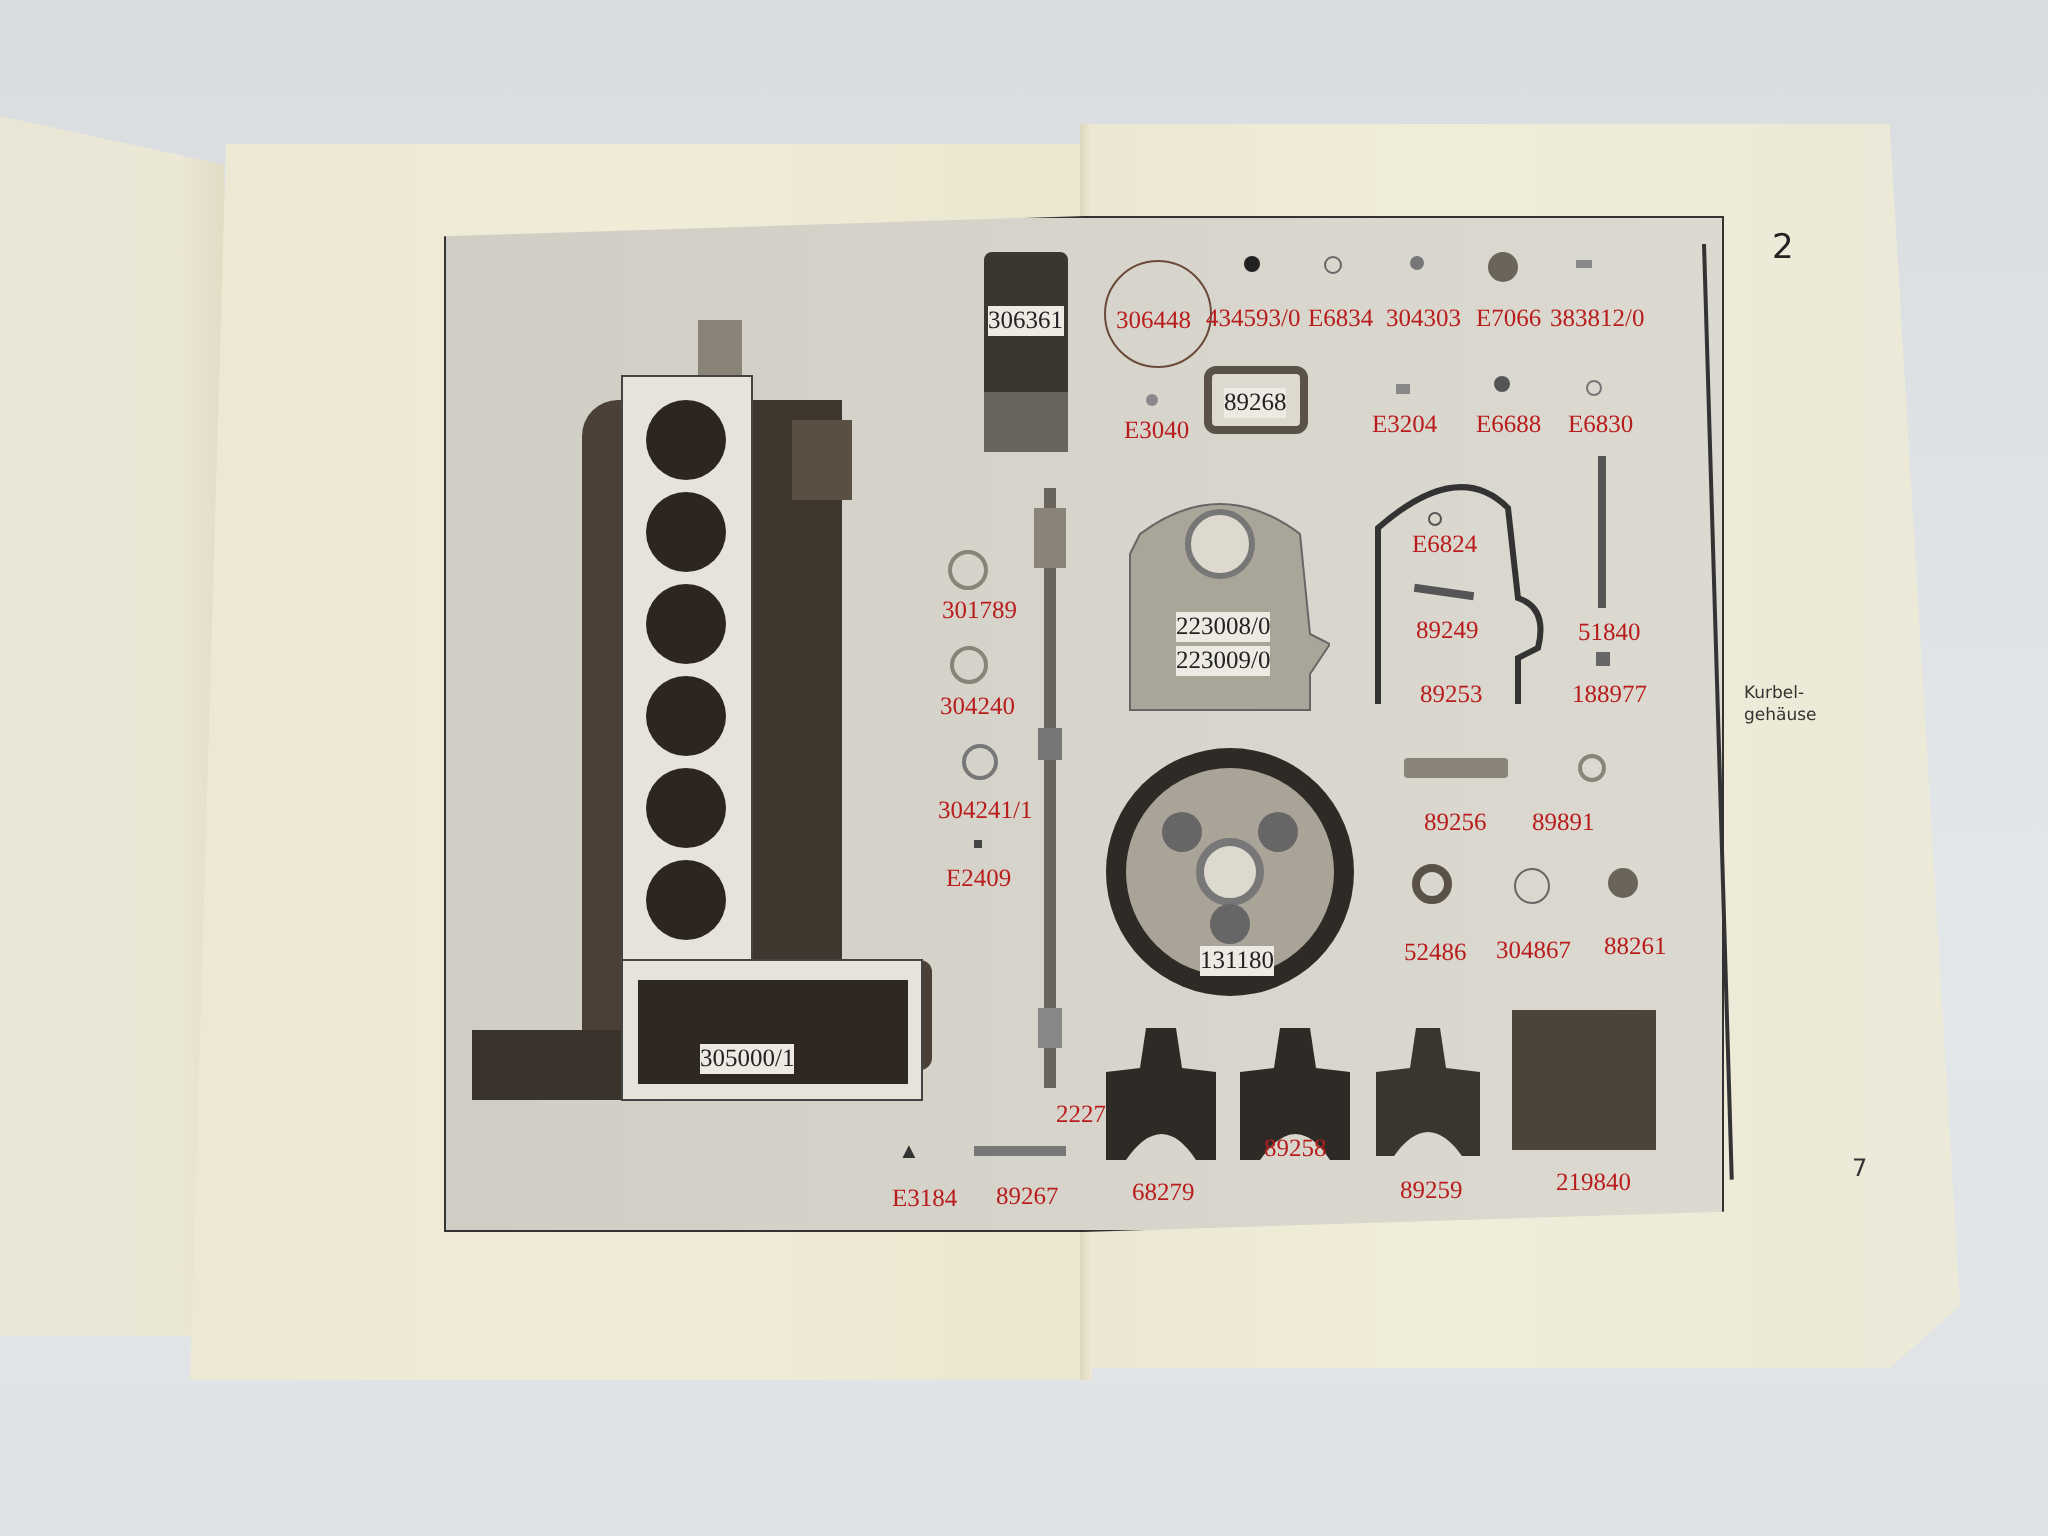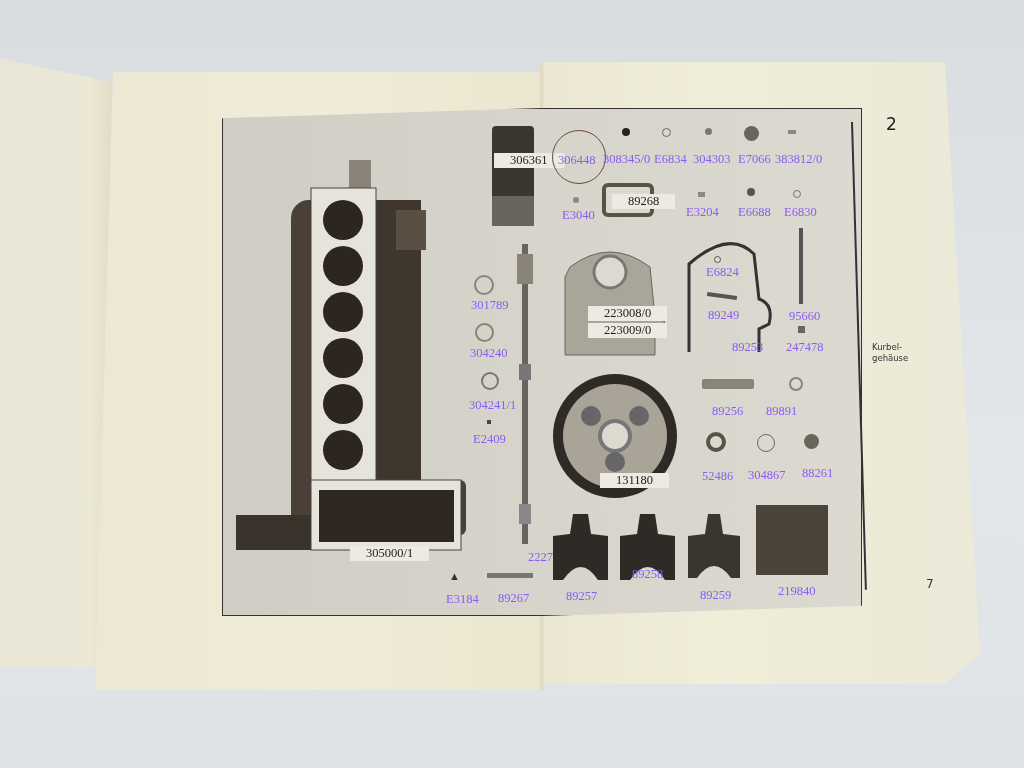--- a/index.html
+++ b/index.html
@@ -15,24 +15,24 @@
        clip-path:polygon(4% 0,100% 0,100% 100%,0 100%);}
   .page-right{position:absolute;left:540px;top:62px;width:440px;height:622px;
        background:linear-gradient(90deg,#ebe7d2 0%,#f0edd9 40%,#ebe9d7 100%);
        clip-path:polygon(0 0,92% 0,100% 95%,92% 100%,0 100%);}
   .gutter{position:absolute;left:540px;top:62px;width:6px;height:628px;
        background:linear-gradient(90deg,#ddd6bd,#efe9d4);}
   .plate{position:absolute;left:222px;top:108px;width:638px;height:506px;
        background:linear-gradient(90deg,#cfcdc4 0%,#d6d4cb 50%,#dbd9d0 100%);
        border:1.5px solid #333;
        clip-path:polygon(0 2%,50% 0,100% 0,100% 98%,50% 100%,0 100%);}
-  .label{position:absolute;font-size:12.5px;color:#8b5cf6;white-space:nowrap;
+  .label{position:absolute;font-size:12.5px;color:#b91c1c;white-space:nowrap;
        letter-spacing:0;}
   .tag{position:absolute;font-size:12.5px;color:#222;background:#eceae2;
-       padding:0 16px;white-space:nowrap;}
+       padding:0 0;white-space:nowrap;}
   .part{position:absolute;}
   .num-big{position:absolute;left:886px;top:114px;font-family:"DejaVu Sans",sans-serif;
        font-size:17px;color:#222;}
   .num-small{position:absolute;left:926px;top:577px;font-family:"DejaVu Sans",sans-serif;
        font-size:12px;color:#333;}
   .side-label{position:absolute;left:872px;top:342px;font-family:"DejaVu Sans",sans-serif;
        font-size:8.5px;color:#333;line-height:11px;}
   .rule{position:absolute;left:851px;top:122px;width:1.5px;height:468px;
        background:#333;transform:rotate(-1.7deg);transform-origin:top;}
 </style>
@@ -59,38 +59,38 @@
     <rect x="83" y="330" width="135" height="52" fill="#2e2820"></rect>
     <g fill="#2c261f">
       <circle cx="107" cy="60" r="20"></circle>
         <circle cx="107" cy="106" r="20"></circle>
       <circle cx="107" cy="152" r="20"></circle>
         <circle cx="107" cy="198" r="20"></circle>
       <circle cx="107" cy="244" r="20"></circle>
         <circle cx="107" cy="290" r="20"></circle>
     </g>
   </svg>
-  <span class="tag" style="left:350px;top:546px">305000/1</span>
+  <span class="tag" style="left:350px;top:522px">305000/1</span>
 
   <svg class="part" style="left:492px;top:126px" width="42" height="100" viewBox="0 0 42 100">
     <rect x="0" y="0" width="42" height="100" rx="4" fill="#3a3630"></rect>
     <rect x="0" y="70" width="42" height="30" fill="#6a655c"></rect>
   </svg>
   <span class="tag" style="left:494px;top:153px">306361</span>
 
   <div class="part" style="left:552px;top:130px;width:52px;height:52px;border:1.5px solid #6b4a3a;border-radius:50%"></div>
   <span class="label" style="left:558px;top:153px">306448</span>
 
   <div class="part" style="left:622px;top:128px;width:8px;height:8px;border-radius:50%;background:#222"></div>
   <div class="part" style="left:662px;top:128px;width:7px;height:7px;border-radius:50%;border:1px solid #666"></div>
   <div class="part" style="left:705px;top:128px;width:7px;height:7px;border-radius:50%;background:#777"></div>
   <div class="part" style="left:744px;top:126px;width:15px;height:15px;border-radius:50%;background:#6a645b"></div>
   <div class="part" style="left:788px;top:130px;width:8px;height:4px;background:#888"></div>
 
-  <span class="label" style="left:603px;top:152px">308345/0</span>
+  <span class="label" style="left:603px;top:152px">434593/0</span>
   <span class="label" style="left:654px;top:152px">E6834</span>
   <span class="label" style="left:693px;top:152px">304303</span>
   <span class="label" style="left:738px;top:152px">E7066</span>
   <span class="label" style="left:775px;top:152px">383812/0</span>
 
   <div class="part" style="left:573px;top:197px;width:6px;height:6px;border-radius:50%;background:#888"></div>
   <div class="part" style="left:602px;top:183px;width:52px;height:34px;border:4px solid #5a5247;border-radius:6px;background:#ddd9cf;box-sizing:border-box"></div>
   <span class="tag" style="left:612px;top:194px">89268</span>
   <div class="part" style="left:698px;top:192px;width:7px;height:5px;background:#888"></div>
   <div class="part" style="left:747px;top:188px;width:8px;height:8px;border-radius:50%;background:#555"></div>
@@ -124,26 +124,26 @@
   <span class="tag" style="left:588px;top:306px">223008/0</span>
   <span class="tag" style="left:588px;top:323px">223009/0</span>
 
   <svg class="part" style="left:684px;top:234px" width="95" height="122" viewBox="0 0 95 122">
     <path d="M5 118 L5 30 Q45 -5 70 20 L75 65 Q90 70 85 90 L75 95 L75 118" fill="none" stroke="#333" stroke-width="3"></path>
   </svg>
   <div class="part" style="left:714px;top:256px;width:5px;height:5px;border-radius:50%;border:1px solid #555"></div>
   <span class="label" style="left:706px;top:265px">E6824</span>
   <div class="part" style="left:707px;top:294px;width:30px;height:4px;background:#555;transform:rotate(8deg)"></div>
   <span class="label" style="left:708px;top:308px">89249</span>
-  <span class="label" style="left:732px;top:340px">89253</span>
+  <span class="label" style="left:710px;top:340px">89253</span>
 
   <div class="part" style="left:799px;top:228px;width:4px;height:76px;background:#555"></div>
-  <span class="label" style="left:789px;top:309px">95660</span>
+  <span class="label" style="left:789px;top:309px">51840</span>
   <div class="part" style="left:798px;top:326px;width:7px;height:7px;background:#666"></div>
-  <span class="label" style="left:786px;top:340px">247478</span>
+  <span class="label" style="left:786px;top:340px">188977</span>
 
   <svg class="part" style="left:551px;top:374px" width="128" height="124" viewBox="0 0 128 124">
     <circle cx="64" cy="62" r="62" fill="#2e2a25"></circle>
     <circle cx="64" cy="62" r="52" fill="#a9a398"></circle>
     <circle cx="64" cy="62" r="15" fill="#ddd9cf" stroke="#777" stroke-width="4"></circle>
     <circle cx="40" cy="42" r="10" fill="#666"></circle>
       <circle cx="88" cy="42" r="10" fill="#666"></circle>
     <circle cx="64" cy="88" r="10" fill="#666"></circle>
   </svg>
   <span class="tag" style="left:600px;top:473px">131180</span>
@@ -167,21 +167,21 @@
     </svg>
   <svg class="part" style="left:688px;top:514px" width="52" height="64" viewBox="0 0 52 64">
       <path d="M20 0 L32 0 L35 20 L52 22 L52 64 L43 64 Q26 40 9 64 L0 64 L0 22 L17 20 Z" fill="#3a352e"></path>
     </svg>
   <div class="part" style="left:756px;top:505px;width:72px;height:70px;background:#4a443b"></div>
   <div class="part" style="left:449px;top:570px;font-size:11px;color:#333">▲</div>
   <div class="part" style="left:487px;top:573px;width:46px;height:5px;background:#777"></div>
 
   <span class="label" style="left:446px;top:592px">E3184</span>
   <span class="label" style="left:498px;top:591px">89267</span>
-  <span class="label" style="left:566px;top:589px">89257</span>
+  <span class="label" style="left:566px;top:589px">68279</span>
   <span class="label" style="left:632px;top:567px">89258</span>
   <span class="label" style="left:700px;top:588px">89259</span>
   <span class="label" style="left:778px;top:584px">219840</span>
 
   <div class="rule"></div>
   <span class="num-big">2</span>
   <div class="side-label">
     <div>Kurbel-</div>
     <div>gehäuse</div>
   </div>

